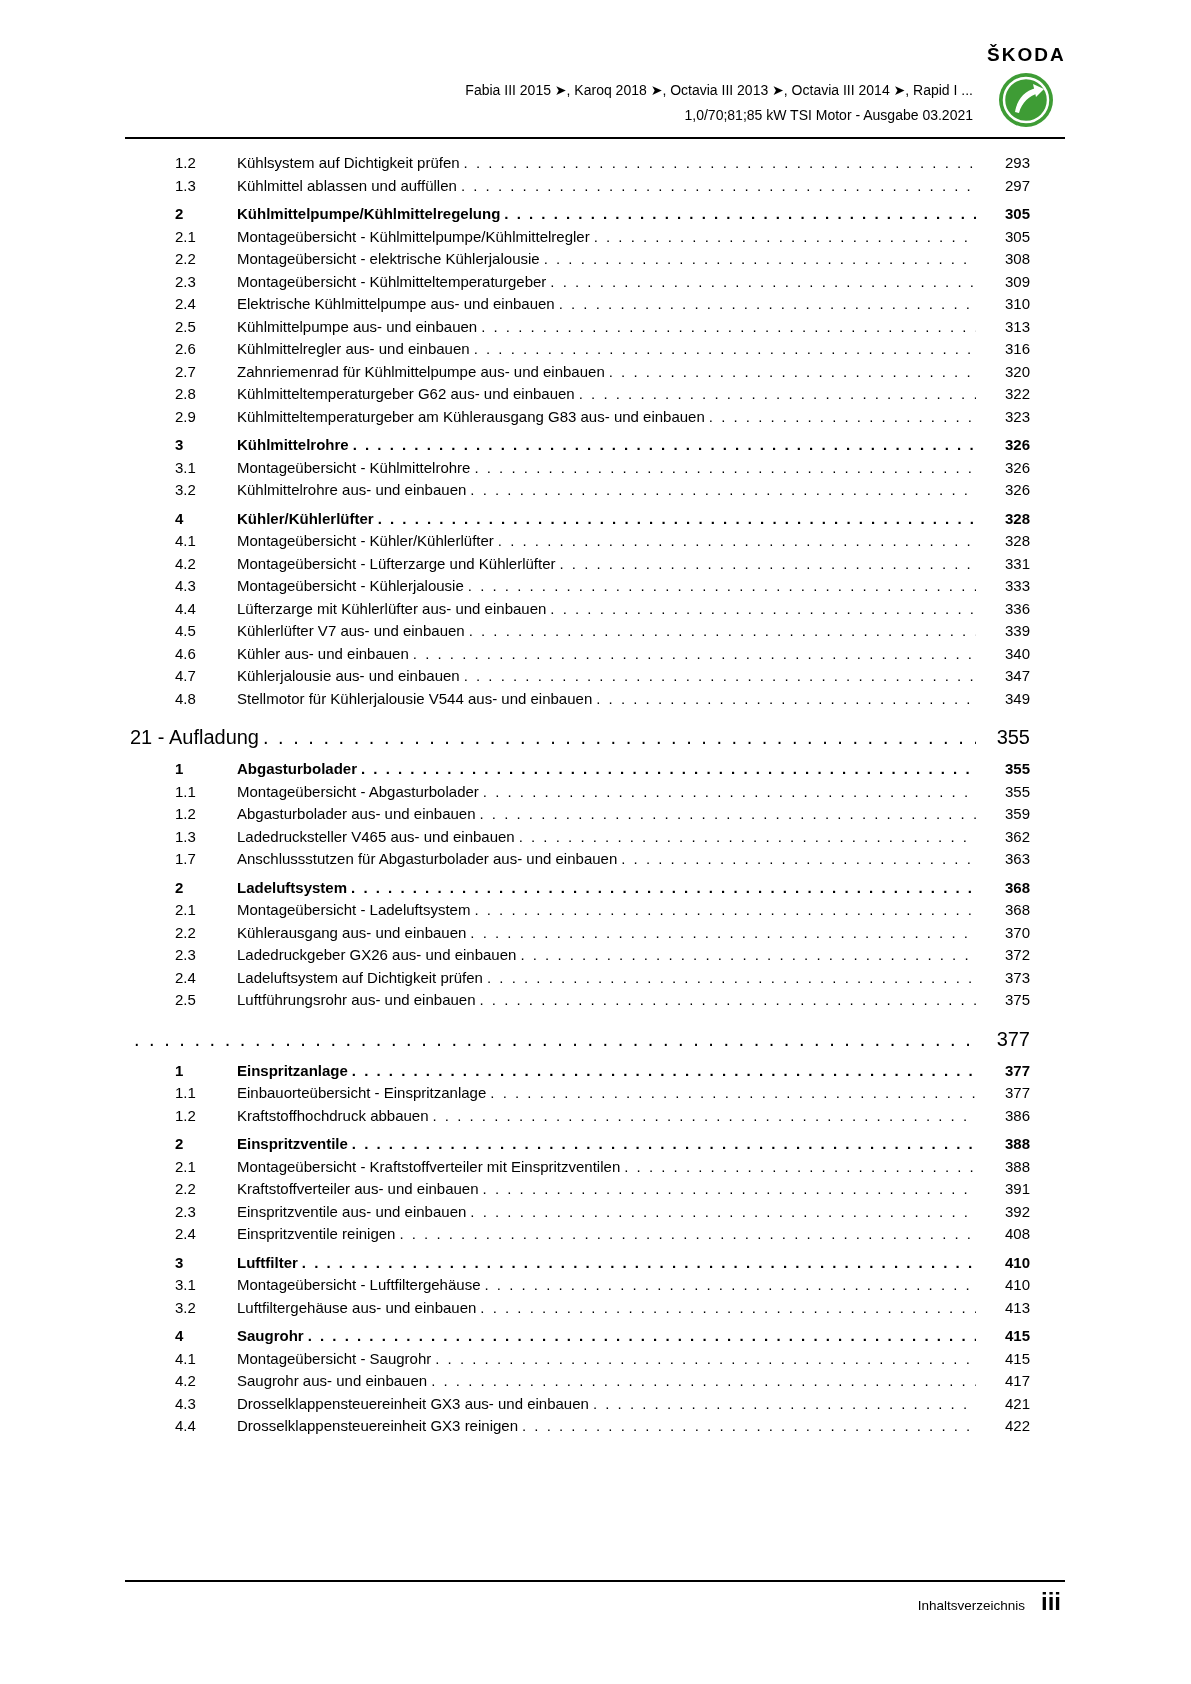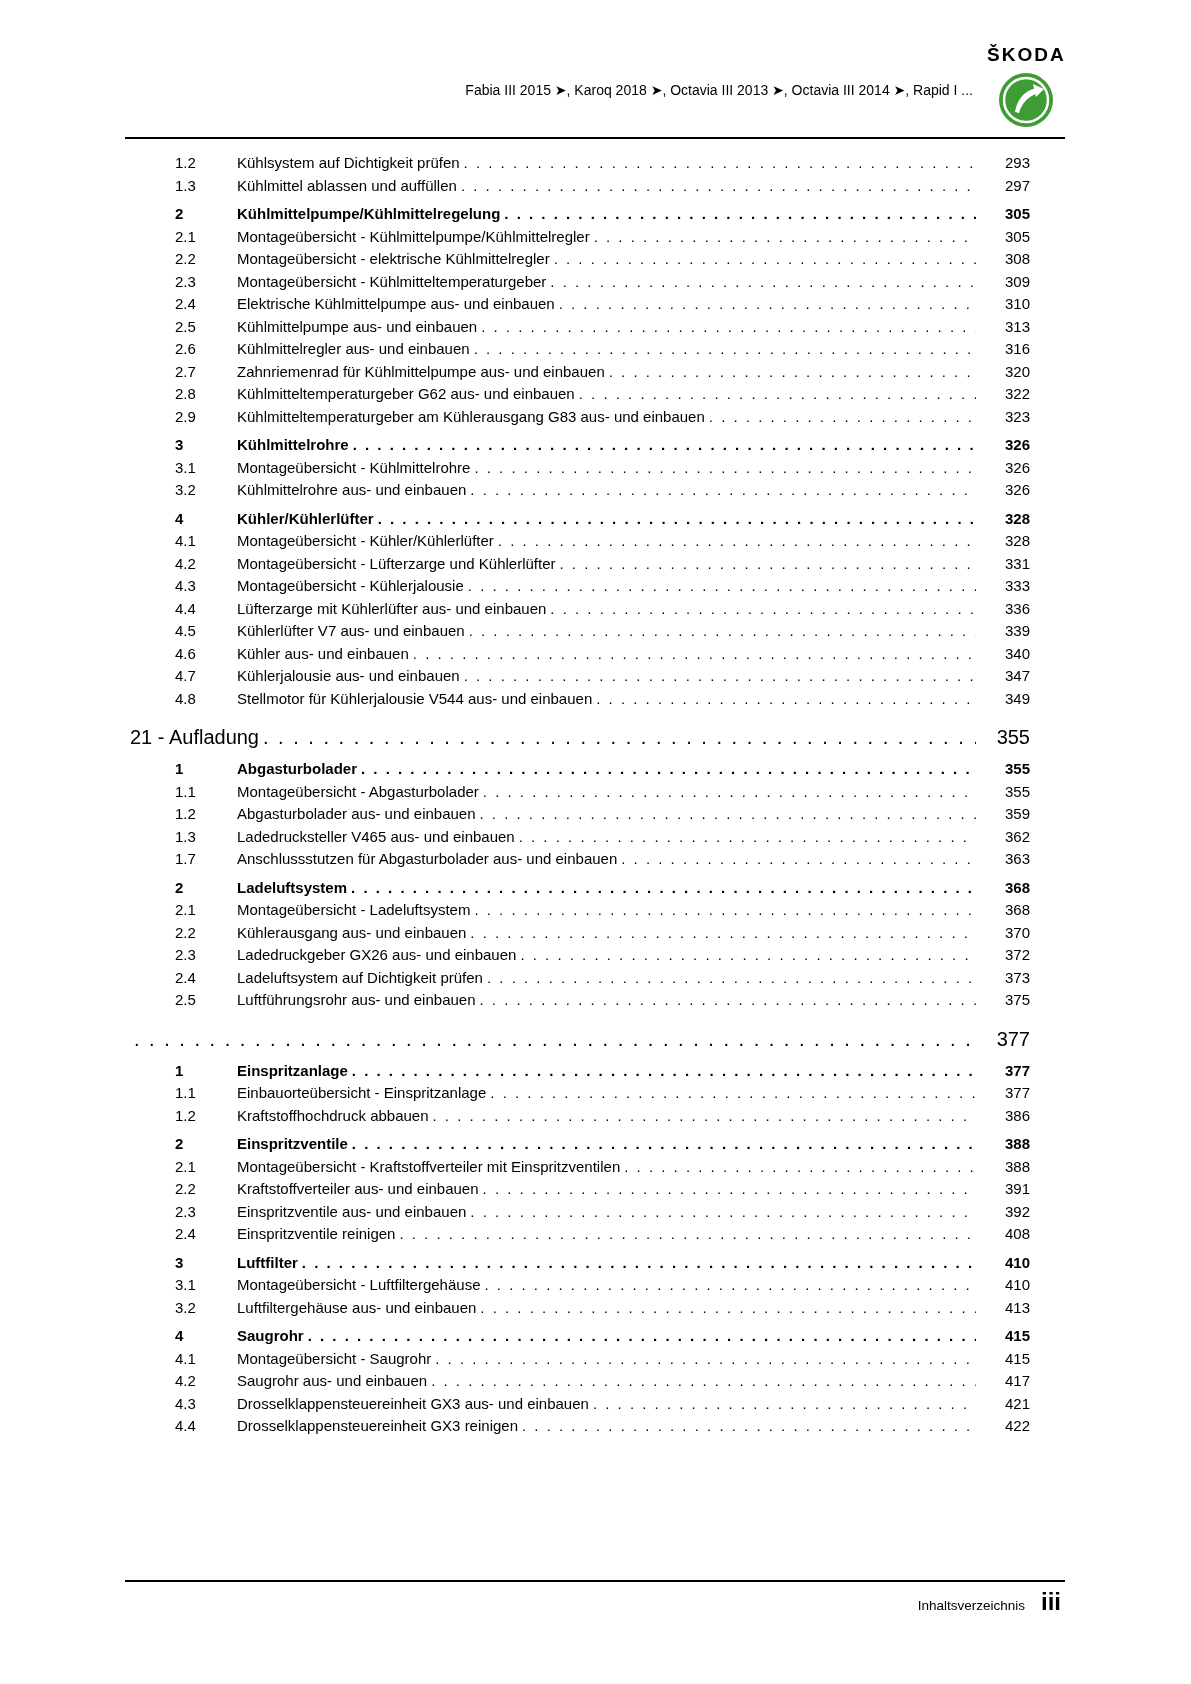--- a/index.html
+++ b/index.html
@@ -71,20 +71,21 @@
   .footer-page { font-size: 24px; font-weight: bold; margin-left: 16px; text-align: right; }
 </style>
 </head>
 <body>
 
 <div class="page">
 
   <div class="header">
     <div class="header-text">
       <div>Fabia III 2015 ➤, Karoq 2018 ➤, Octavia III 2013 ➤, Octavia III 2014 ➤, Rapid I ...</div>
+      <div>1,0/70;81;85 kW TSI Motor - Ausgabe 03.2021</div>
     </div>
     <div class="logo-block">
       <div class="brand">ŠKODA</div>
       <svg class="logo-svg" width="56" height="56" viewBox="0 0 56 56">
         <circle cx="28" cy="28" r="27" fill="#3e9c35"></circle>
         <circle cx="28" cy="28" r="22" fill="none" stroke="#ffffff" stroke-width="2.5"></circle>
         <path d="M17 40 C19 28 26 19 38 16 L41 21 C31 24 24 30 21 41 Z" fill="#ffffff"></path>
         <path d="M35 12 L46 17 L38 25 Z" fill="#ffffff"></path>
       </svg>
     </div>
@@ -112,21 +113,21 @@
         <span class="toc-page">305</span>
       </div>
       <div class="toc-row style-sub">
         <span class="toc-num">2.1</span>
         <span class="toc-title">Montageübersicht - Kühlmittelpumpe/Kühlmittelregler</span>
         <span class="toc-leader">. . . . . . . . . . . . . . . . . . . . . . . . . . . . . . . . . . . . . . . . . . . . . . . . . . . . . . . . . . . . . . . . . . . . . . . . . . . . . . . . . . . . . . . . . . . . . . . . . . . . . . . . . . . . . . . . . . . . . . . . . . . . . . . . . . . . . . . . . . . . . . . . . . . . . . . . . . . . . . . . </span>
         <span class="toc-page">305</span>
       </div>
       <div class="toc-row style-sub">
         <span class="toc-num">2.2</span>
-        <span class="toc-title">Montageübersicht - elektrische Kühlmittelregler</span>
+        <span class="toc-title">Montageübersicht - elektrische Kühlerjalousie</span>
         <span class="toc-leader">. . . . . . . . . . . . . . . . . . . . . . . . . . . . . . . . . . . . . . . . . . . . . . . . . . . . . . . . . . . . . . . . . . . . . . . . . . . . . . . . . . . . . . . . . . . . . . . . . . . . . . . . . . . . . . . . . . . . . . . . . . . . . . . . . . . . . . . . . . . . . . . . . . . . . . . . . . . . . . . . </span>
         <span class="toc-page">308</span>
       </div>
       <div class="toc-row style-sub">
         <span class="toc-num">2.3</span>
         <span class="toc-title">Montageübersicht - Kühlmitteltemperaturgeber</span>
         <span class="toc-leader">. . . . . . . . . . . . . . . . . . . . . . . . . . . . . . . . . . . . . . . . . . . . . . . . . . . . . . . . . . . . . . . . . . . . . . . . . . . . . . . . . . . . . . . . . . . . . . . . . . . . . . . . . . . . . . . . . . . . . . . . . . . . . . . . . . . . . . . . . . . . . . . . . . . . . . . . . . . . . . . . </span>
         <span class="toc-page">309</span>
       </div>
       <div class="toc-row style-sub">

